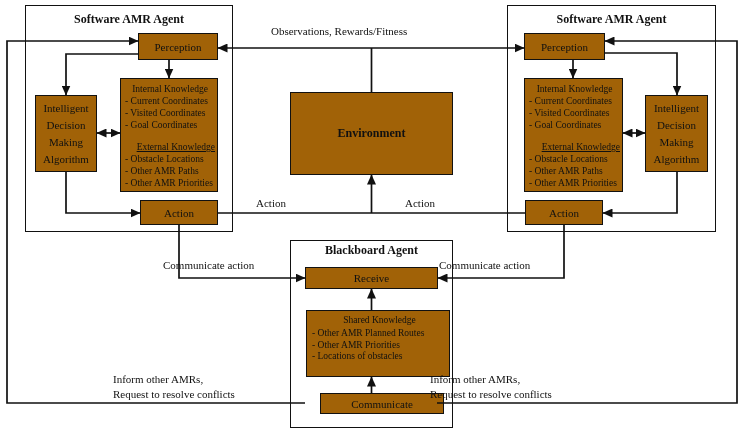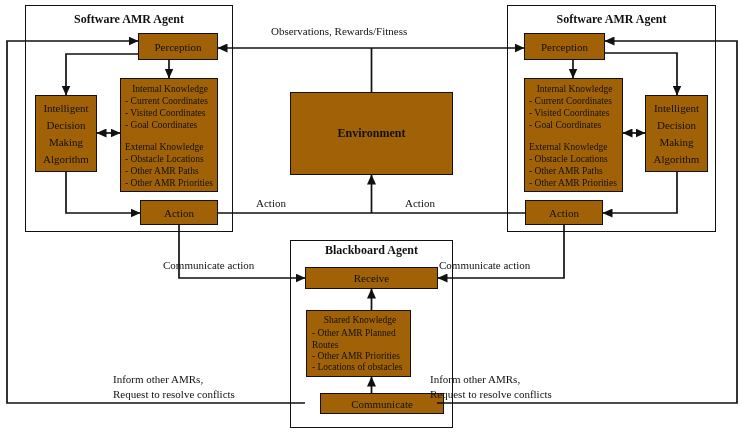--- a/index.html
+++ b/index.html
@@ -10,21 +10,21 @@
   .lines{position:absolute;left:0;top:0;z-index:3;pointer-events:none;}
   .box{position:absolute;box-sizing:border-box;border:1.6px solid #111;background:#a16207;z-index:2;}
   .frame{position:absolute;box-sizing:border-box;border:1.9px solid #111;background:transparent;z-index:1;}
   .cbox{display:flex;align-items:center;justify-content:center;font-size:11px;}
   .title{position:absolute;z-index:2;text-align:center;font-weight:bold;font-size:12px;}
   .elabel{position:absolute;z-index:2;font-size:11px;line-height:14.5px;}
   .env{font-weight:bold;font-size:12px;}
   .idma{flex-direction:column;line-height:17px;}
   .kbox{font-size:9.5px;line-height:12px;padding:4px 2px 0 4px;}
   .k-title{text-align:center;}
-  .k-title.ext{text-align:left;}
+  .k-title.ext{text-align:right;text-decoration:underline;}
   .k-gap{height:10px;}
   .skbox{font-size:9.5px;line-height:11.3px;padding:4px 2px 0 5px;}
   .sk-title{text-align:center;margin-bottom:2px;}
 </style>
 </head>
 <body>
 
 <div class="diagram">
 
   <svg class="lines" width="742" height="438" viewBox="0 0 742 438">
@@ -111,21 +111,21 @@
     <span>Action</span>
   </div>
 
   <div class="box cbox env" style="left:290px;top:92px;width:163px;height:83px">
     <span>Environment</span>
   </div>
 
   <div class="box cbox" style="left:305px;top:267px;width:133px;height:22px">
     <span>Receive</span>
   </div>
-  <div class="box skbox" style="left:306px;top:310px;width:105px;height:67px">
+  <div class="box skbox" style="left:306px;top:310px;width:144px;height:67px">
     <div class="sk-title">Shared Knowledge</div>
     <div class="sk-item">- Other AMR Planned Routes</div>
     <div class="sk-item">- Other AMR Priorities</div>
     <div class="sk-item">- Locations of obstacles</div>
   </div>
   <div class="box cbox" style="left:320px;top:393px;width:124px;height:21px">
     <span>Communicate</span>
   </div>
 
   <div class="elabel" style="left:271px;top:24px;width:200px">Observations, Rewards/Fitness</div>

